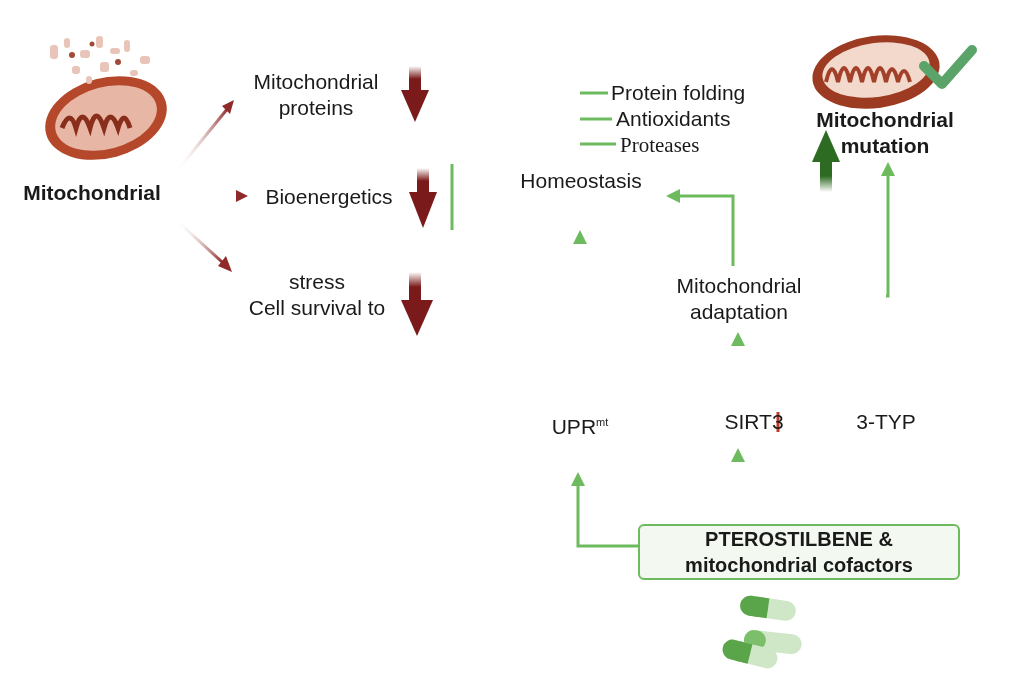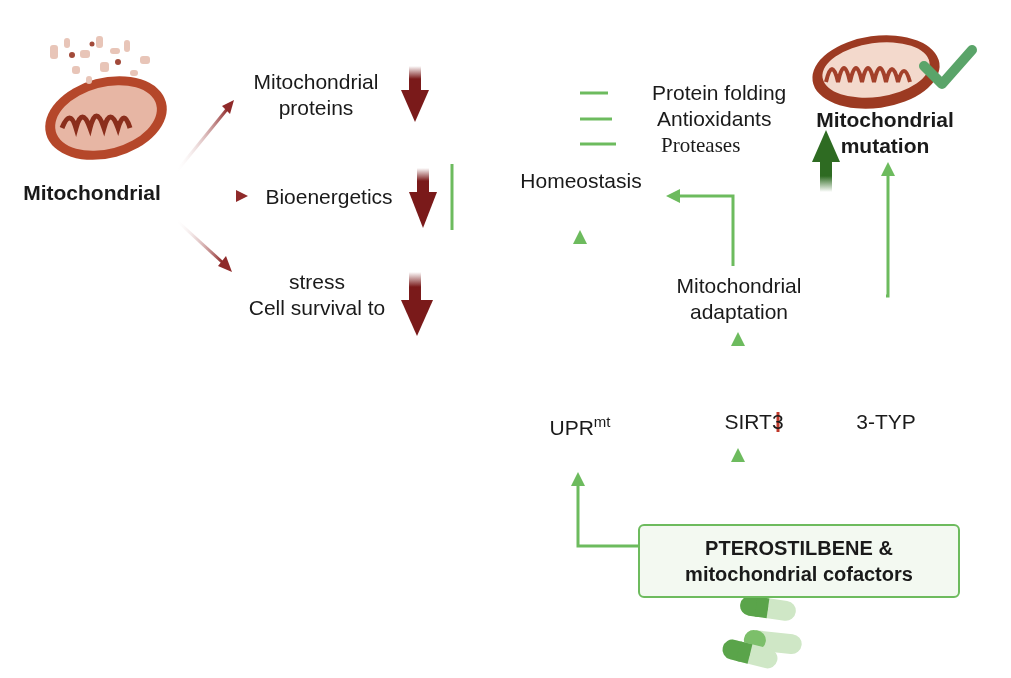--- a/index.html
+++ b/index.html
@@ -1,25 +1,25 @@
 <!DOCTYPE html>
 <html><head>
 <meta charset="utf-8">
 <style>
   html, body { margin:0; padding:0; background:#ffffff; }
   body { width:1011px; height:678px; position:relative; overflow:hidden;
          font-family:"Liberation Sans", sans-serif; color:#1a1a1a; }
   svg.canvas { position:absolute; left:0; top:0; }
   .lbl { position:absolute; font-size:21px; line-height:26px; text-align:center; white-space:nowrap; }
   .bold { font-weight:bold; }
-  .left { text-align:left;margin-left:41px; }
-  sup { font-size:15px; }
-  .box { position:absolute; left:638px; top:524px; width:322px; height:74px;
+  .left { text-align:left; }
+  sup { font-size:11px; }
+  .box { position:absolute; left:638px; top:524px; width:322px; height:56px;
          border:2px solid #6dbb5e; border-radius:6px; background:#f3f9f1;
-         box-sizing:border-box; display:flex; align-items:center; justify-content:center;
+         box-sizing:border-box; display:flex; align-items:flex-end; justify-content:center;
          text-align:center; font-weight:bold; font-size:20px; line-height:26px; }
 </style>
 </head>
 <body>
 
 <svg class="canvas" width="1011" height="678" viewBox="0 0 1011 678">
   <defs>
     <linearGradient id="gRedArrow" x1="0" y1="0" x2="1" y2="0">
       <stop offset="0" stop-color="#ffffff" stop-opacity="0"></stop>
       <stop offset="1" stop-color="#8f2a2a"></stop>

